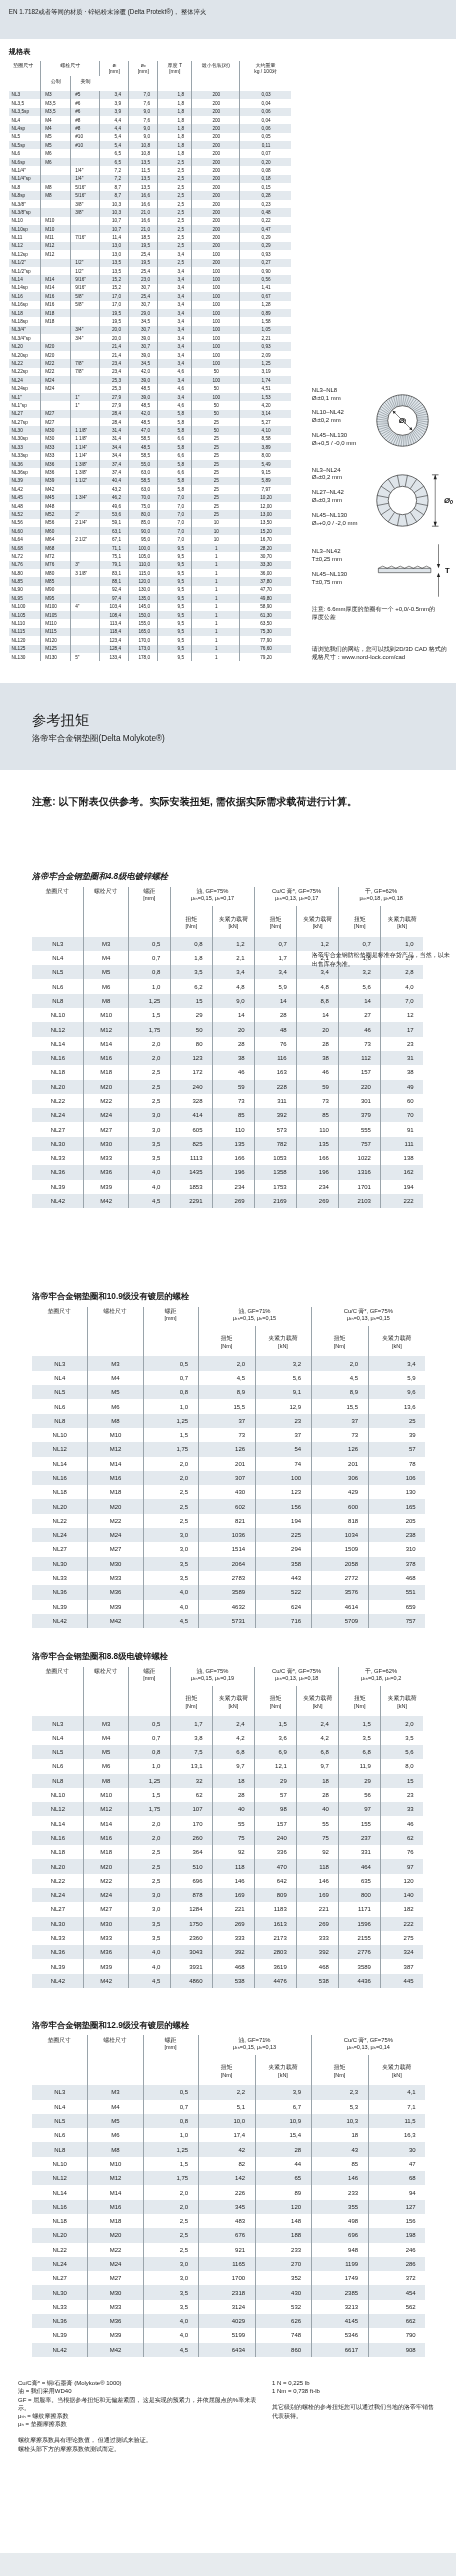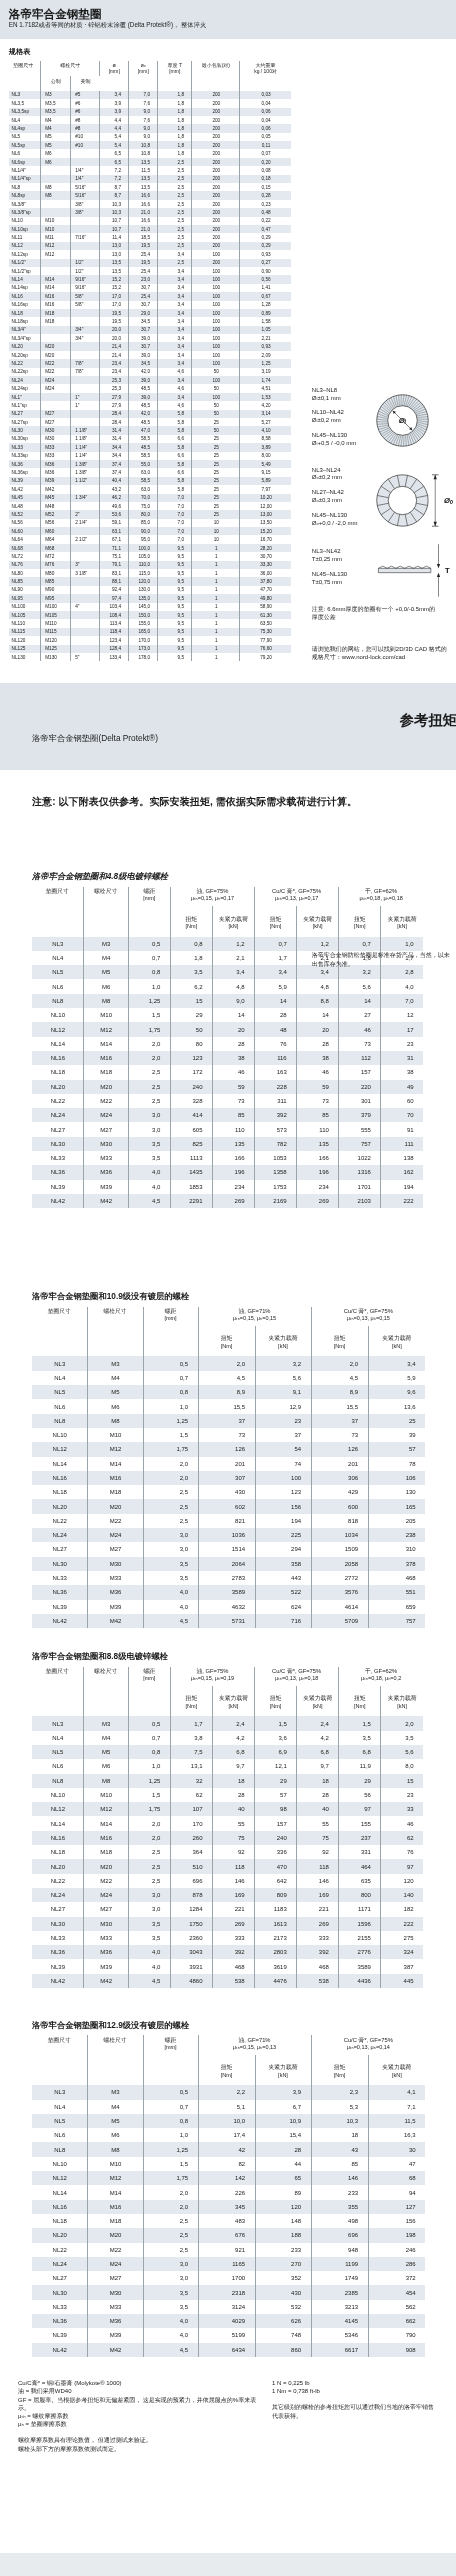--- a/index.html
+++ b/index.html
@@ -44,21 +44,21 @@
   .tol-labels{width:62px;flex:none;}
   .tol-item{margin-bottom:7.2px;line-height:7.7px;}
   .tol-item .rng{display:block;}
   .sidenote{font-size:6px;line-height:8.3px;margin:0;}
   #thickness-note{margin-top:7.7px;width:127px;}
   #cad-note{margin-top:23px;width:138px;}
   #stock-note{position:absolute;top:574px;left:0;width:139px;font-size:6px;line-height:8.8px;}
 
   
   #torque-banner{margin-top:22px;height:87px;box-sizing:border-box;padding:29px 0 0 32px;}
-  .banner-title{font-size:14.3px;font-weight:bold;line-height:16.5px;text-align:right;}
+  .banner-title{font-size:14.3px;font-weight:normal;line-height:16.5px;}
   .banner-subtitle{font-size:8.3px;margin-top:4.4px;}
 
   #torque-notice{margin:25px 0 0 32px;font-size:10px;font-weight:bold;letter-spacing:0.1px;}
 
   .tq-title{margin:0 0 0 32px;font-size:8.3px;font-weight:bold;}
   .tq-wrap{margin-left:32px;}
   .tq{width:391px;font-size:6px;margin-top:4.4px;}
   .tq th{font-size:5.8px;text-align:center;line-height:7.2px;vertical-align:bottom;padding:0 0 1.7px 0;}
   .tq th .l2{font-size:5.5px;}
   .tq th,.tq td{border-right:0.6px solid #9aa4ab;}
@@ -86,21 +86,20 @@
 
   #bottom-band{position:absolute;left:0;bottom:0;width:457px;height:23px;background:#e7ebee;}
 
   svg text{font-family:"Liberation Sans","DejaVu Sans",sans-serif;}
 </style>
 </head>
 <body>
 
 <div id="top-band" class="band">
   <div class="inner">
-    <div class="page-title">洛帝牢合金钢垫圈</div>
     <div class="page-subtitle">EN 1.7182或者等同的材质 · 锌铝粉末涂覆 (Delta Protekt®)， 整体淬火</div>
   </div>
 </div>
 
 <div id="spec-heading">规格表</div>
 
 <div id="spec-area">
   <table class="spec">
     <colgroup>
       <col style="width:32px">
@@ -946,21 +945,21 @@
     </div>
 
     <p class="sidenote" id="thickness-note">注意: 6.6mm厚度的垫圈有一个 +0,0/-0.5mm的厚度公差</p>
     <p class="sidenote" id="cad-note">请浏览我们的网站，您可以找到2D/3D CAD 格式的规格尺寸：www.nord-lock.com/cad</p>
     <p id="stock-note">洛帝牢合金钢防松垫圈是标准存货产品，当然，以未出售库存为准。</p>
   </div>
 </div>
 
 <div id="torque-banner" class="band">
   <div class="banner-title">参考扭矩</div>
-  <div class="banner-subtitle">洛帝牢合金钢垫圈(Delta Protekt®)</div>
+  <div class="banner-subtitle">洛帝牢合金钢垫圈(Delta Molykote®)</div>
 </div>
 
 <div id="torque-notice">注意: 以下附表仅供参考。实际安装扭矩, 需依据实际需求载荷进行计算。</div>
 
 <h3 class="tq-title" id="t1-title">洛帝牢合金钢垫圈和4.8级电镀锌螺栓</h3>
 <div class="tq-wrap">
 <table class="tq">
   <colgroup>
     <col style="width:51px">
         <col style="width:45px">

